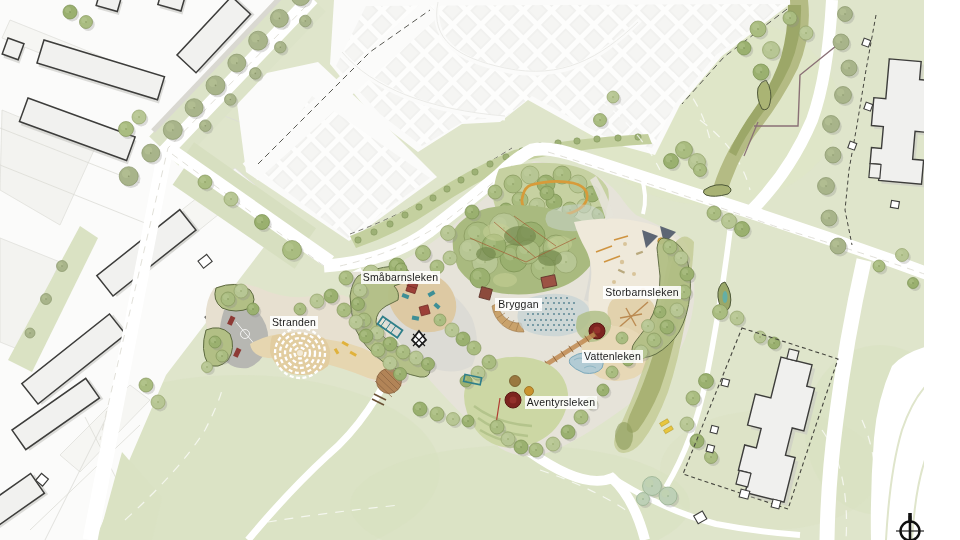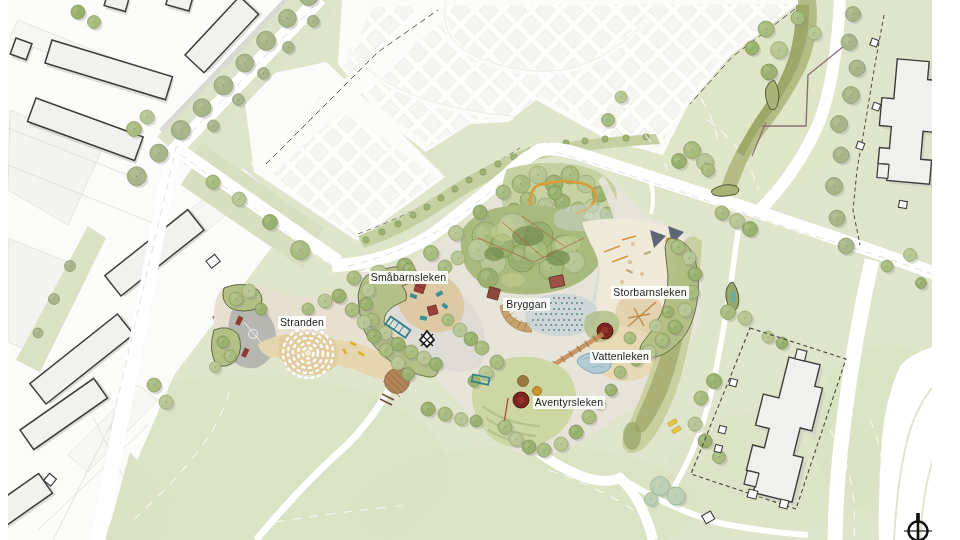--- a/index.html
+++ b/index.html
@@ -1,14 +1,14 @@
 <!DOCTYPE html>
 <html><head><meta charset="utf-8">
 <style>html,body{margin:0;padding:0;background:#fff;}
-#map{width:924px;height:540px;overflow:hidden;font-family:"Liberation Sans",sans-serif;padding-left:8px;}</style></head>
+#map{width:924px;height:540px;overflow:hidden;font-family:"Liberation Sans",sans-serif;}</style></head>
 <body>
 <div id="map"><svg viewBox="0 0 960 540" width="960" height="540">
 <defs>
         <pattern id="rows" width="20" height="20" patternUnits="userSpaceOnUse" patternTransform="rotate(45)">
           <rect width="20" height="20" fill="#fdfdfc"></rect>
           <rect x="0" y="0" width="15" height="15" fill="#f0f0ee"></rect>
           <rect x="1.5" y="1.5" width="12" height="12" fill="#f5f5f3"></rect>
         </pattern>
       </defs>
 

